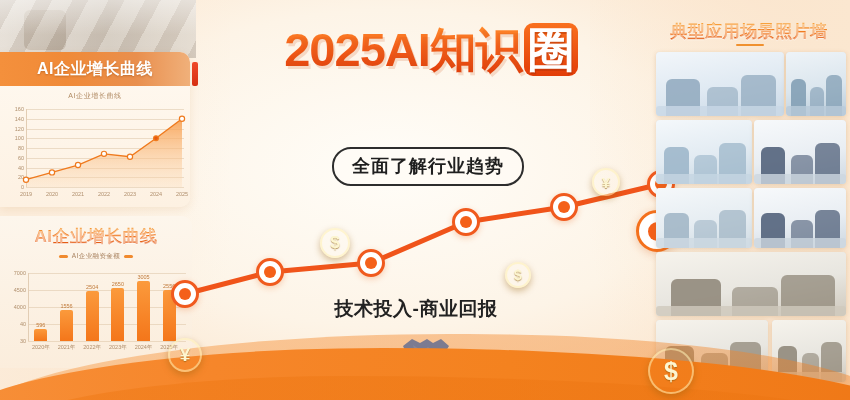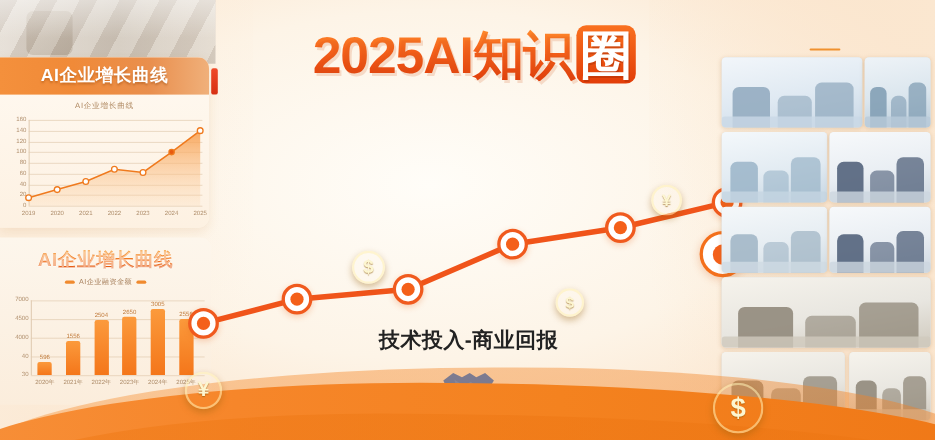--- a/index.html
+++ b/index.html
@@ -118,21 +118,21 @@
     position:absolute; left:196px; top:105px; width:470px; text-align:center;
     font-size:19px; font-weight:bold; color:#2b2b2b; letter-spacing:.5px;
   }
   .pill {
     position:absolute; left:332px; top:147px;
     padding:5px 18px 6px; border:2px solid #2d2d2d; border-radius:19px;
     font-size:18px; font-weight:bold; color:#1f1f1f; letter-spacing:1px;
     background:rgba(255,252,246,.55);
   }
   .caption-bottom {
-    position:absolute; left:296px; top:296px; width:260px; text-align:center;
+    position:absolute; left:286px; top:296px; width:260px; text-align:center;
     font-size:19px; font-weight:bold; color:#222; letter-spacing:.5px;
   }
 
   
   .trend { position:absolute; left:150px; top:150px; width:560px; height:180px; }
   .node {
     position:absolute; width:28px; height:28px; border-radius:50%;
     background:#fff; border:3px solid #f05a1e;
     transform:translate(-50%,-50%);
     box-shadow:0 2px 6px rgba(230,100,30,.28);
@@ -283,20 +283,21 @@
     </div>
   </div>
 
   <div class="left-accent"></div>
 
   <div class="title-main">
     <span>2025AI知识</span><span class="boxed">圈</span>
   </div>
 
 
+  <div class="pill">全面了解行业趋势</div>
 
   <div class="trend" id="trend"><svg width="560" height="180">
         <polyline points="35,144 120,122 221,113 316,72 414,57 511,34" fill="none" stroke="#f0541a" stroke-width="5" stroke-linecap="round" stroke-linejoin="round"></polyline>
       </svg><div class="node" style="left: 35px; top: 144px;">
         <i></i>
       </div><div class="node" style="left: 120px; top: 122px;">
         <i></i>
       </div><div class="node" style="left: 221px; top: 113px;">
         <i></i>
       </div><div class="node" style="left: 316px; top: 72px;">
@@ -312,20 +313,21 @@
   <svg class="handshake" width="52" height="34" viewBox="0 0 52 34">
     <path d="M3 14 L12 7 L20 11 L27 7 L33 11 L41 7 L49 14 L43 24 L36 19 L31 25 L25 21 L19 26 L12 21 L8 25 Z" fill="#1a6ee0"></path>
     <path d="M13 13 L22 19 L28 15 L34 20 L30 26 L22 23 L15 20 Z" fill="#2f82f0"></path>
   </svg>
 
   <div class="badge-dot">
     <i></i>
   </div>
 
   <div class="right-col">
+    <div class="wall-title">典型应用场景照片墙</div>
     <div class="wall-rule"></div>
     <div class="grid" id="wall">
         <div class="ph" style="left: 0px; top: 0px; width: 128px; height: 64px;">
           <div class="sky" style="background:linear-gradient(170deg,#f2f6fa,#dfe9f2 55%,#c9d8e6);"></div>
           <div class="f1" style="left:8%;bottom:0;width:26%;height:58%;background:#8fa8bd;opacity:.85;border-radius:6px 6px 0 0;"></div>
           <div class="f2" style="left:40%;bottom:0;width:24%;height:46%;background:#8fa8bd;opacity:.6;border-radius:6px 6px 0 0;"></div>
           <div class="f3" style="right:6%;bottom:0;width:28%;height:64%;background:#8fa8bd;opacity:.72;border-radius:6px 6px 0 0;"></div>
           <div class="f1" style="left:0;bottom:0;width:100%;height:16%;background:#c9d8e6;opacity:.8;"></div>
         </div>
         <div class="ph" style="left: 130px; top: 0px; width: 60px; height: 64px;">

